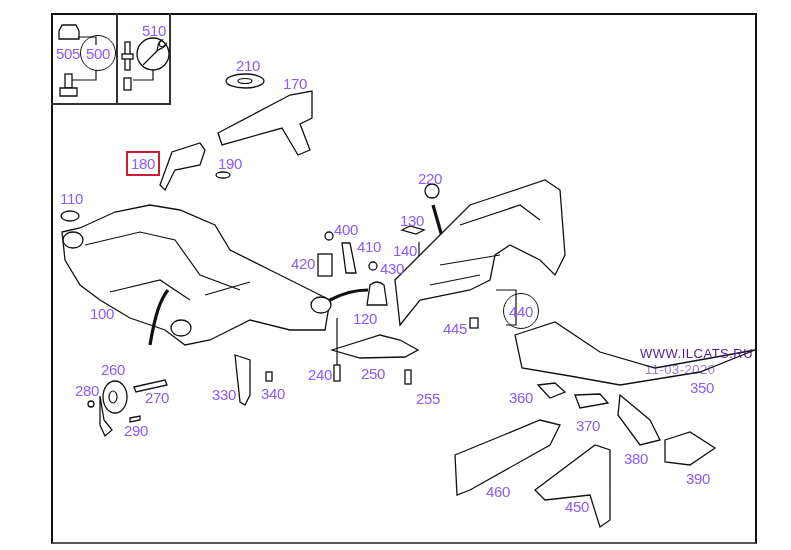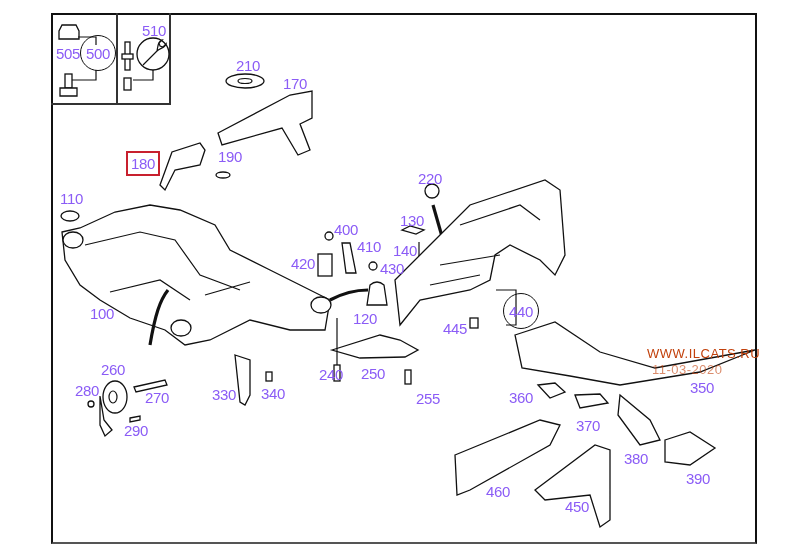--- a/index.html
+++ b/index.html
@@ -4,21 +4,21 @@
 <style>
   html,body{margin:0;padding:0;background:#ffffff;}
   body{width:791px;height:550px;position:relative;overflow:hidden;font-family:"Liberation Sans",sans-serif;}
   #diagram{position:absolute;left:0;top:0;width:791px;height:550px;}
   .frame{position:absolute;left:51px;top:13px;width:706px;height:531px;border:2px solid #111;border-bottom-color:#555;box-sizing:border-box;background:#fff;}
   .legend-box{position:absolute;left:51px;top:13px;width:120px;height:92px;border-right:2px solid #333;border-bottom:2px solid #333;box-sizing:border-box;}
   .legend-div{position:absolute;left:116px;top:13px;width:2px;height:92px;background:#333;}
   .lbl{position:absolute;font-size:15px;color:#8b5cf6;line-height:1;white-space:nowrap;letter-spacing:-0.3px;}
   .lbl.circled{border:1.5px solid #111;border-radius:50%;width:34px;height:34px;display:flex;align-items:center;justify-content:center;font-size:15px;}
   .lbl.hl{border:2.5px solid #c8202e;padding:3px 3px;}
-  .watermark{position:absolute;font-size:13px;color:#c2410c;letter-spacing:0.5px;margin-left:7px;}
+  .watermark{position:absolute;font-size:13px;color:#4c1d95;letter-spacing:0.5px;}
   svg.parts{position:absolute;left:0;top:0;}
   svg .p{fill:#fff;stroke:#111;stroke-width:1.3;}
   svg .l{fill:none;stroke:#111;stroke-width:1.2;}
   svg .arrow{fill:none;stroke:#111;stroke-width:3.2;}
 </style>
 </head>
 <body>
 
 <div id="diagram">
   <div class="frame"></div>
@@ -107,40 +107,40 @@
     <path class="p" d="M535,490 L595,445 L610,450 L610,520 L600,527 L590,495 L545,500 Z"></path>
   </svg>
 
   <span class="lbl" style="left:56px;top:46px;">505</span>
   <span class="lbl circled" style="left:80px;top:35px;">500</span>
   <span class="lbl" style="left:142px;top:23px;">510</span>
 
   <span class="lbl" style="left:236px;top:58px;">210</span>
   <span class="lbl" style="left:283px;top:76px;">170</span>
   <span class="lbl hl" style="left:126px;top:151px;">180</span>
-  <span class="lbl" style="left:218px;top:149px;">190</span>
+  <span class="lbl" style="left:218px;top:156px;">190</span>
   <span class="lbl" style="left:60px;top:191px;">110</span>
   <span class="lbl" style="left:90px;top:306px;">100</span>
   <span class="lbl" style="left:418px;top:171px;">220</span>
   <span class="lbl" style="left:334px;top:222px;">400</span>
   <span class="lbl" style="left:400px;top:213px;">130</span>
   <span class="lbl" style="left:357px;top:239px;">410</span>
   <span class="lbl" style="left:393px;top:243px;">140</span>
   <span class="lbl" style="left:291px;top:256px;">420</span>
   <span class="lbl" style="left:380px;top:261px;">430</span>
   <span class="lbl circled" style="left:503px;top:293px;">440</span>
   <span class="lbl" style="left:443px;top:321px;">445</span>
   <span class="lbl" style="left:353px;top:311px;">120</span>
   <span class="lbl" style="left:101px;top:362px;">260</span>
   <span class="lbl" style="left:75px;top:383px;">280</span>
   <span class="lbl" style="left:145px;top:390px;">270</span>
   <span class="lbl" style="left:124px;top:423px;">290</span>
   <span class="lbl" style="left:212px;top:387px;">330</span>
   <span class="lbl" style="left:261px;top:386px;">340</span>
-  <span class="lbl" style="left:308px;top:367px;margin-left:11px;">240</span>
+  <span class="lbl" style="left:308px;top:367px;">240</span>
   <span class="lbl" style="left:361px;top:366px;">250</span>
   <span class="lbl" style="left:416px;top:391px;">255</span>
   <span class="lbl" style="left:690px;top:380px;">350</span>
   <span class="lbl" style="left:509px;top:390px;">360</span>
   <span class="lbl" style="left:576px;top:418px;">370</span>
   <span class="lbl" style="left:624px;top:451px;">380</span>
   <span class="lbl" style="left:686px;top:471px;">390</span>
   <span class="lbl" style="left:486px;top:484px;">460</span>
   <span class="lbl" style="left:565px;top:499px;">450</span>
 

